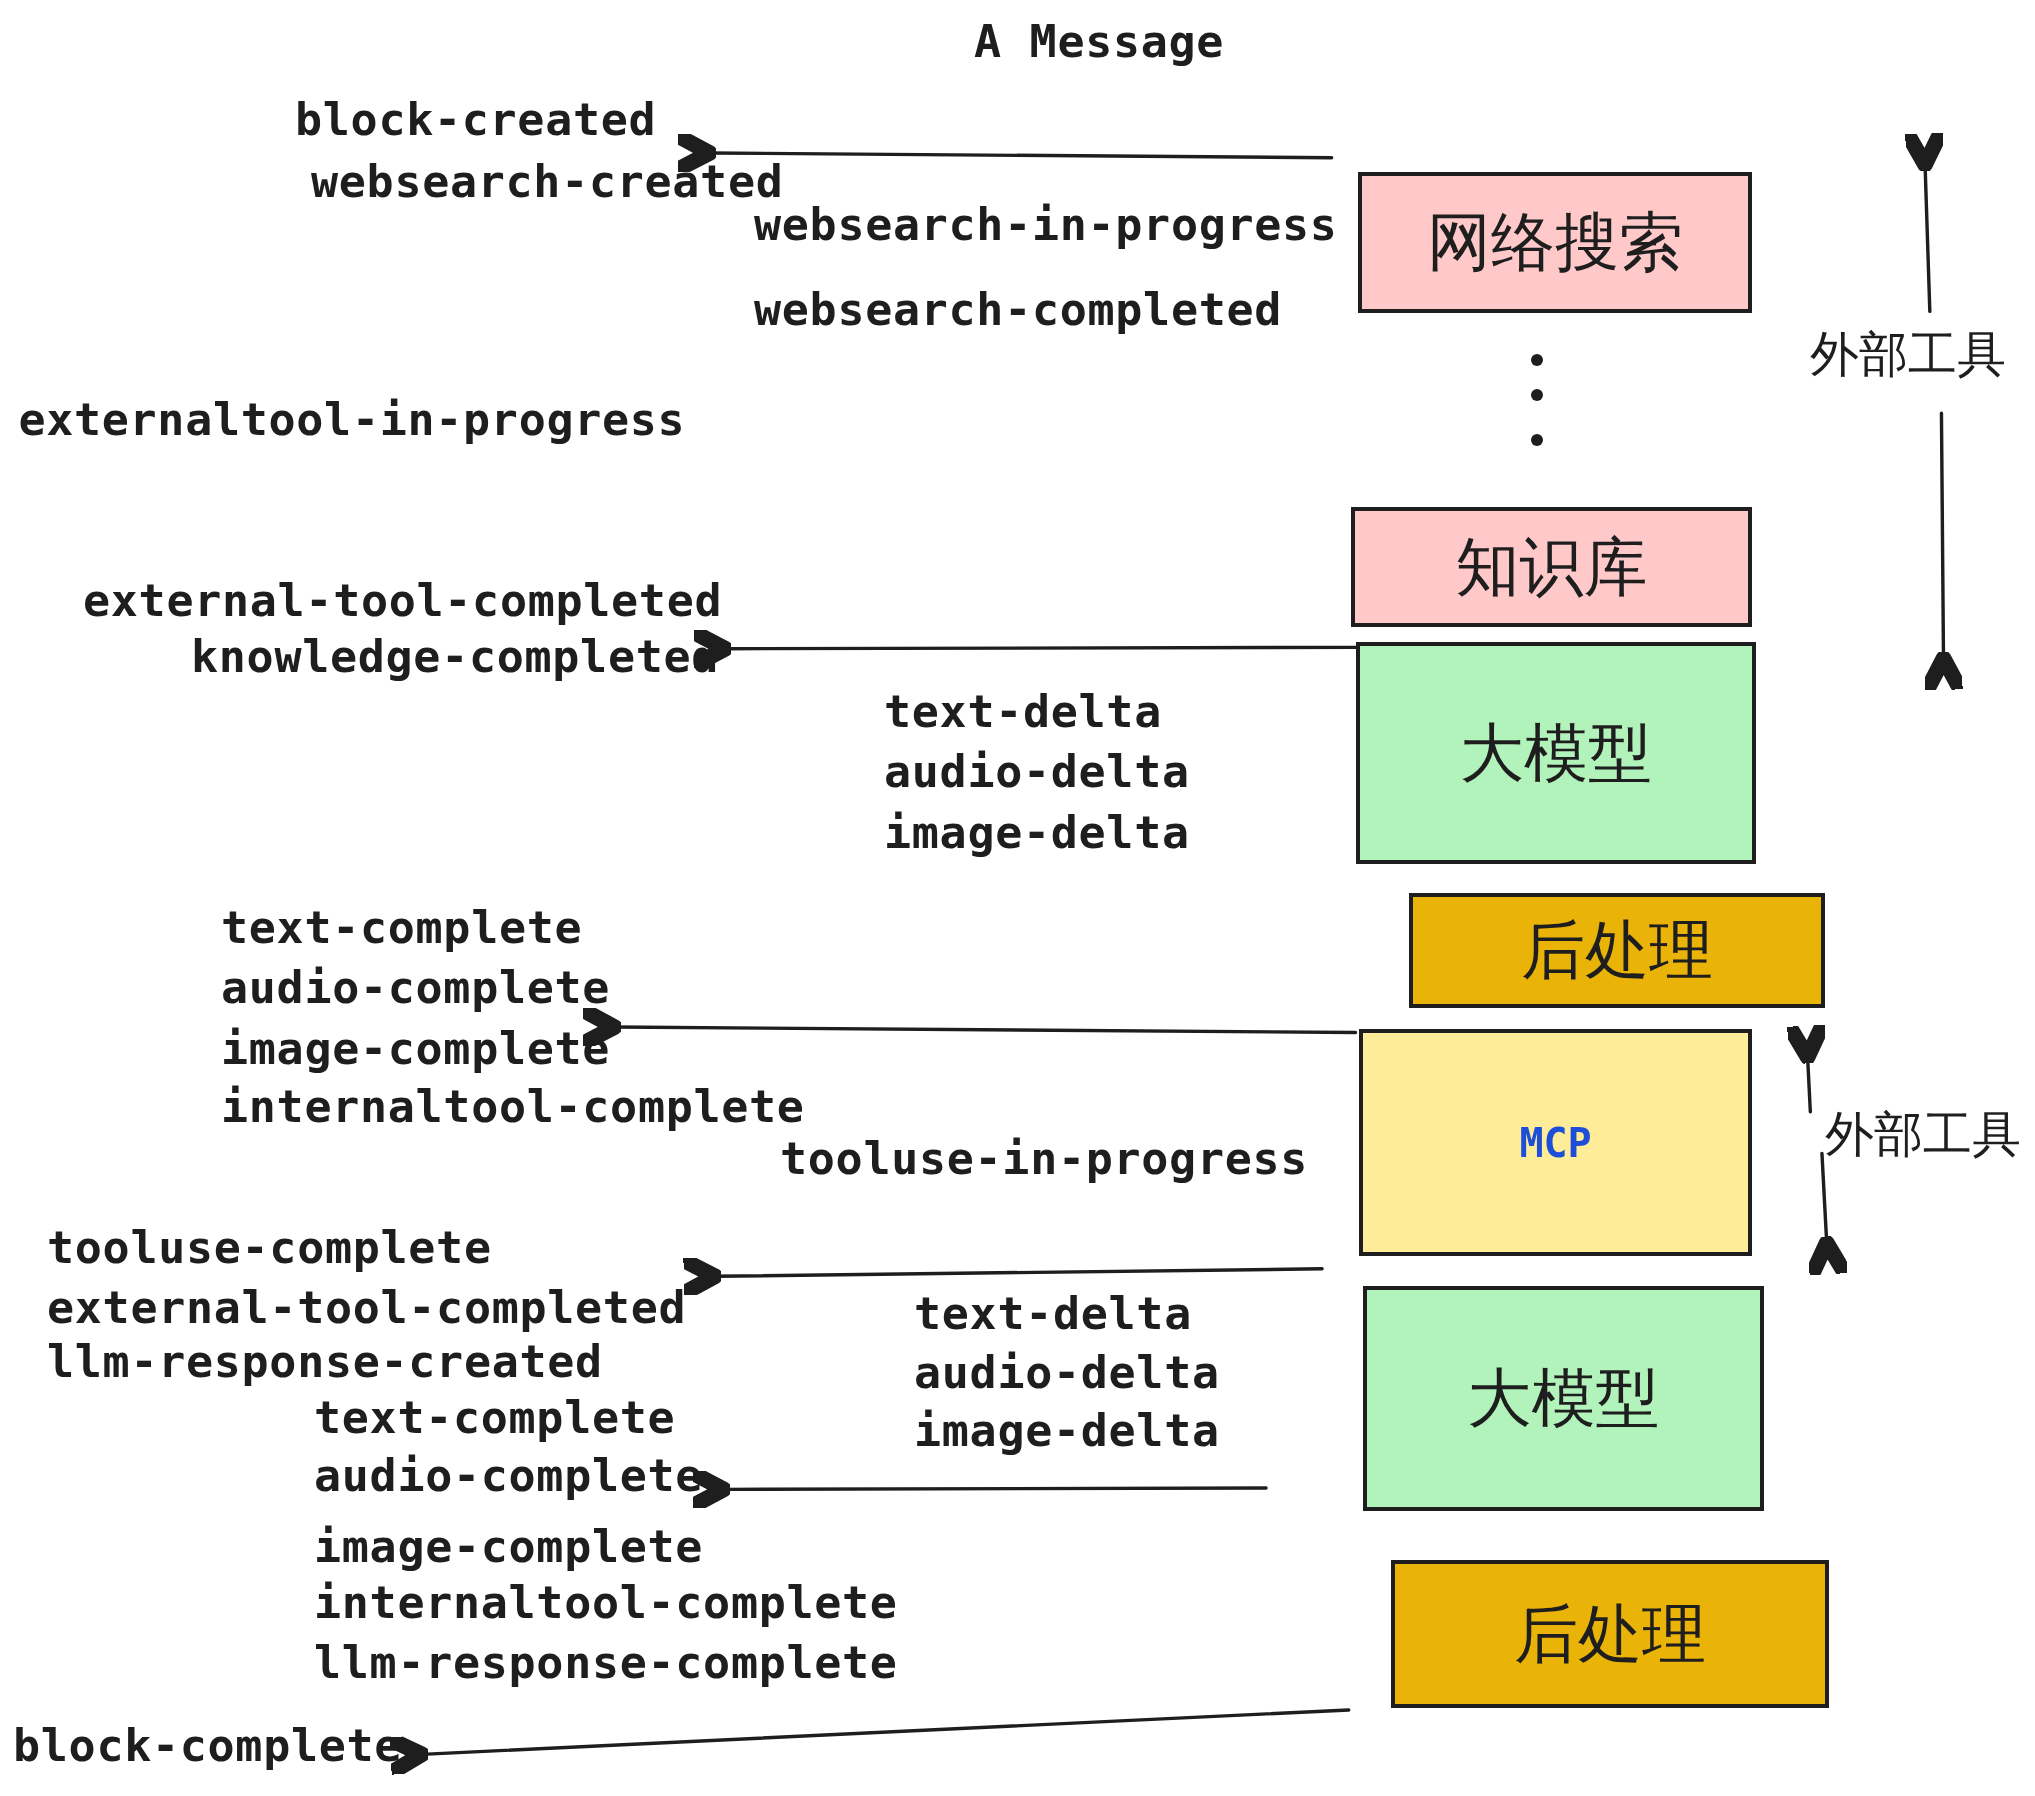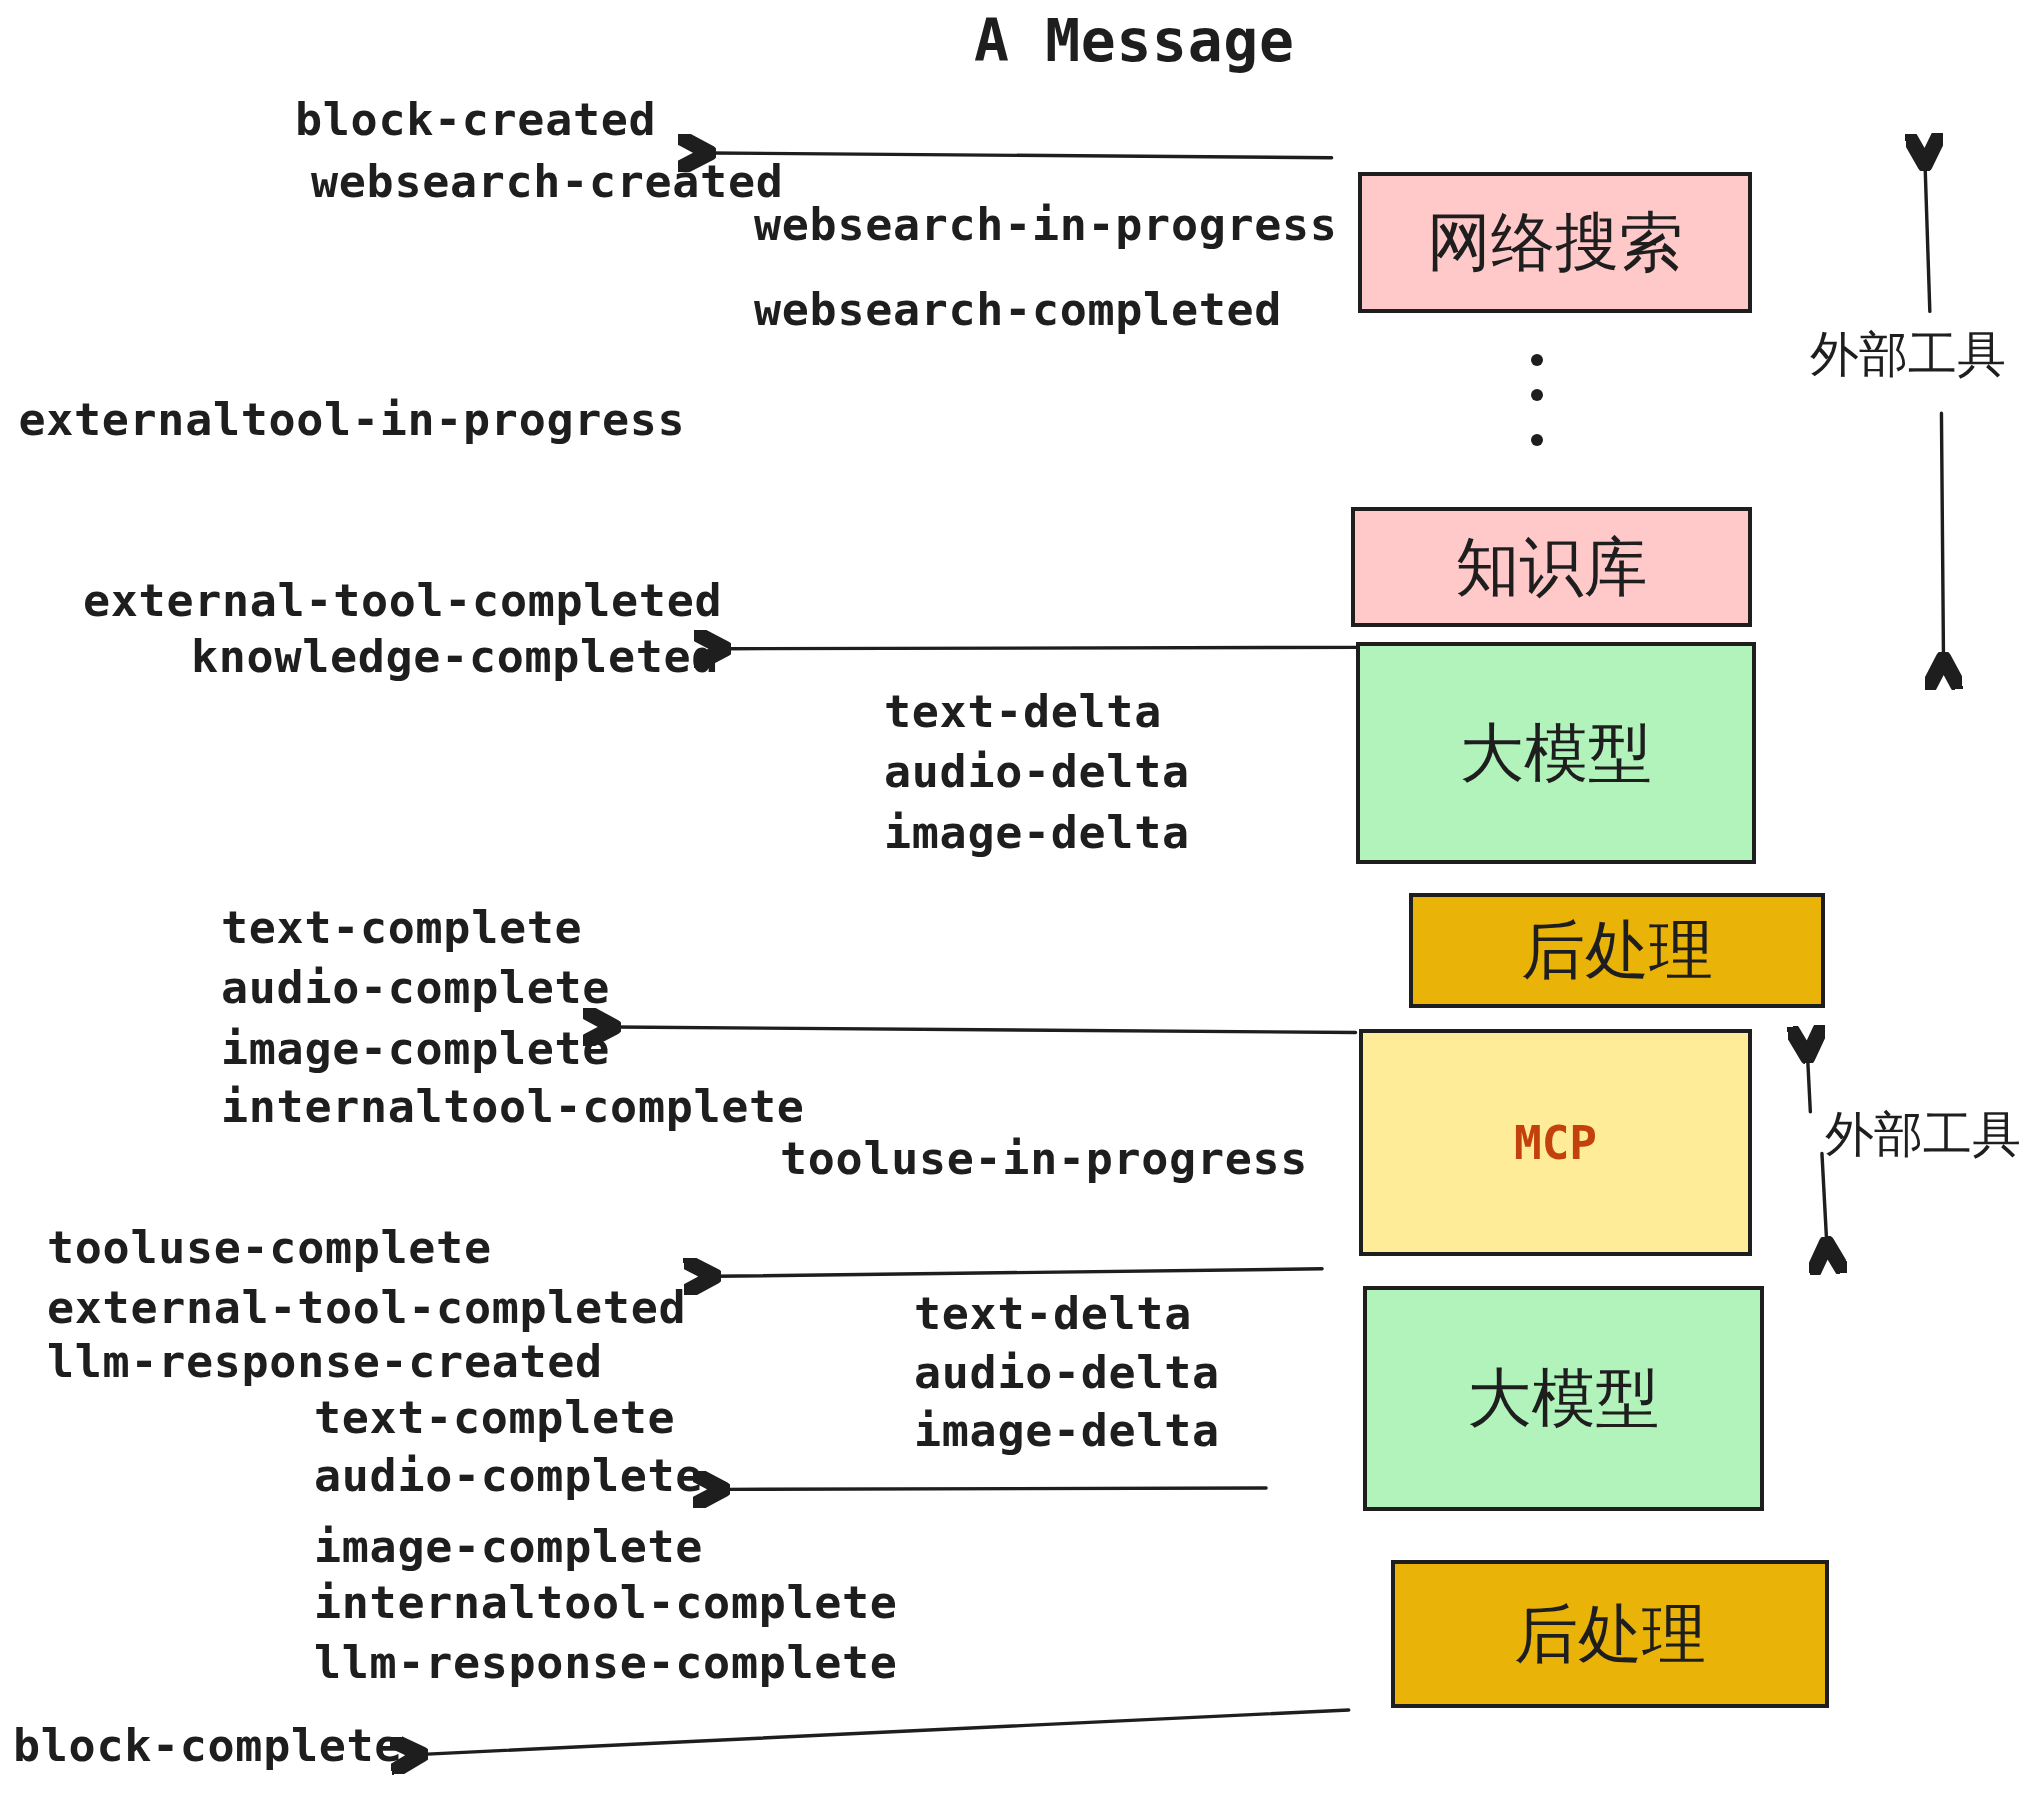--- a/index.html
+++ b/index.html
@@ -10,21 +10,21 @@
     overflow:hidden;
     color:#1e1e1e;
   }
   .mono{
     font-family:"DejaVu Sans Mono","Liberation Mono",monospace;
     font-weight:600;
     color:#1e1e1e;
   }
   .title{
     position:absolute;
-    font-size:58px;line-height:49px;
+    font-size:45px;line-height:49px;
     letter-spacing:0.7px;white-space:nowrap;text-align:right;
   }
   .ev{
     position:absolute;
     font-size:45px;line-height:49px;
     letter-spacing:0.7px;white-space:nowrap;
   }
   .box{
     position:absolute;
     border:4.1px solid #1e1e1e;
@@ -35,21 +35,21 @@
   .box-green{background:#b2f2bb;}
   .box-yellow{background:#ffec99;}
   .box-white{background:#eab308;margin-left:39px;}
   .cjk{
     font-family:"Liberation Sans","DejaVu Sans",sans-serif;
     font-size:64px;font-weight:500;color:#1e1e1e;
     white-space:nowrap;
   }
   .box-label-mono{
     font-family:"DejaVu Sans Mono","Liberation Mono",monospace;
-    font-size:46px;font-weight:600;color:#c2410c;
+    font-size:40px;font-weight:600;color:#1d4ed8;
   }
   .side-label{
     position:absolute;
     font-family:"Liberation Sans","DejaVu Sans",sans-serif;
     font-size:49px;font-weight:500;color:#1e1e1e;
     white-space:nowrap;line-height:1.15;
   }
   .dot{
     position:absolute;width:12.3px;height:12.3px;border-radius:50%;
     background:#1e1e1e;

